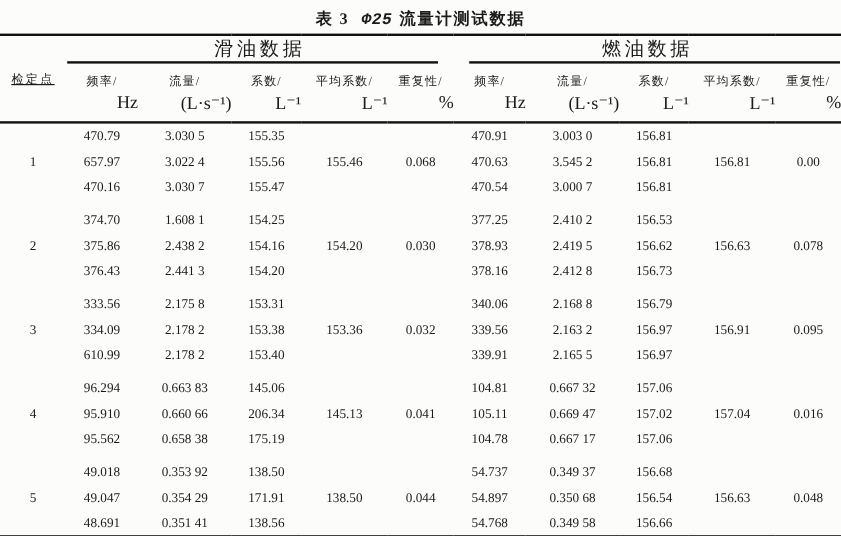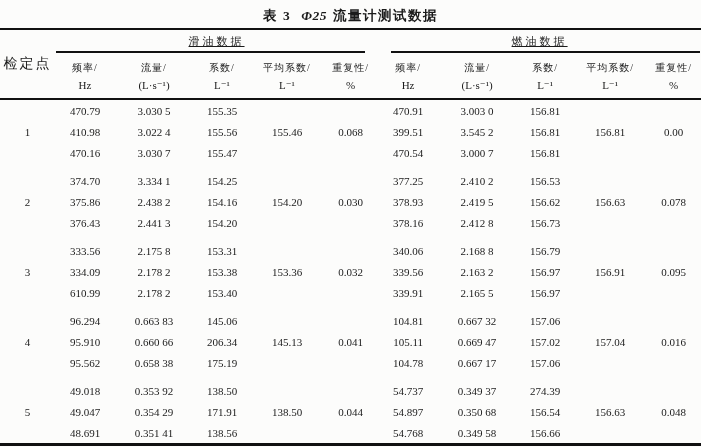--- a/index.html
+++ b/index.html
@@ -11,49 +11,49 @@
     overflow: hidden;
   }
   .title {
     padding-top: 7px;
     height: 21px;
     text-align: center;
     font-size: 13.5px;
     font-weight: bold;
     letter-spacing: 1.5px;
   }
-  .title .model { font-style: italic; margin: 0 6px 0 10px; letter-spacing: 0.5px; }
+  .title .model { font-style: italic; margin: 0 6px 0 10px; letter-spacing: 0.5px; font-family: Liberation Mono, monospace; }
   table {
     width: 701px;
     border-collapse: collapse;
     table-layout: fixed;
     border-top: 2.5px solid #111;
     border-bottom: 3px solid #111;
     font-size: 11px;
   }
   th, td { padding: 0; text-align: center; font-weight: normal; white-space: nowrap; }
   th.corner {
-    font-size: 14px;
+    font-size: 10px;
     letter-spacing: 2px;
     border-bottom: 2.5px solid #111;
+    text-decoration: underline;
   }
   th.group {
     height: 23px;
-    font-size: 11px;
+    font-size: 16px;
     letter-spacing: 3px;
     position: relative;
-    text-decoration: underline;
   }
   th.group::after {
     content: ""; position: absolute; bottom: 0; height: 1.8px; background: #111;
   }
   th.group-lube::after { left: 1px; right: 13px; }
   th.group-fuel::after { left: 13px; right: 1px; }
   tr.colnames th { height: 19px; padding-top: 5px; font-size: 10px; letter-spacing: 1px; }
-  tr.colunits th { height: 16px; padding-bottom: 5px; border-bottom: 2.5px solid #111; font-size: 11px; letter-spacing: 0; }
+  tr.colunits th { height: 16px; padding-bottom: 5px; border-bottom: 2.5px solid #111; font-size: 15px; letter-spacing: 0; text-align: right; }
   tbody td { height: 21px; font-size: 11px; }
   tbody td.point { font-size: 11px; }
   tr.spacer td { height: 7px; }
 </style>
 </head>
 <body>
 
 <div class="title">
   <span>表 3</span><span class="model">Φ25</span><span>流量计测试数据</span>
 </div>
@@ -111,42 +111,42 @@
         <td>155.35</td>
         <td rowspan="3">155.46</td>
         <td rowspan="3">0.068</td>
         <td>470.91</td>
         <td>3.003 0</td>
         <td>156.81</td>
         <td rowspan="3">156.81</td>
         <td rowspan="3">0.00</td>
       </tr>
       <tr>
-        <td>410.98</td>
+        <td>657.97</td>
         <td>3.022 4</td>
         <td>155.56</td>
-        <td>399.51</td>
+        <td>470.63</td>
         <td>3.545 2</td>
         <td>156.81</td>
       </tr>
       <tr>
         <td>470.16</td>
         <td>3.030 7</td>
         <td>155.47</td>
         <td>470.54</td>
         <td>3.000 7</td>
         <td>156.81</td>
       </tr>
       <tr class="spacer">
         <td colspan="11"></td>
       </tr>
       <tr>
         <td rowspan="3" class="point">2</td>
         <td>374.70</td>
-        <td>3.334 1</td>
+        <td>1.608 1</td>
         <td>154.25</td>
         <td rowspan="3">154.20</td>
         <td rowspan="3">0.030</td>
         <td>377.25</td>
         <td>2.410 2</td>
         <td>156.53</td>
         <td rowspan="3">156.63</td>
         <td rowspan="3">0.078</td>
       </tr>
       <tr>
@@ -234,21 +234,21 @@
       </tr>
       <tr>
         <td rowspan="3" class="point">5</td>
         <td>49.018</td>
         <td>0.353 92</td>
         <td>138.50</td>
         <td rowspan="3">138.50</td>
         <td rowspan="3">0.044</td>
         <td>54.737</td>
         <td>0.349 37</td>
-        <td>274.39</td>
+        <td>156.68</td>
         <td rowspan="3">156.63</td>
         <td rowspan="3">0.048</td>
       </tr>
       <tr>
         <td>49.047</td>
         <td>0.354 29</td>
         <td>171.91</td>
         <td>54.897</td>
         <td>0.350 68</td>
         <td>156.54</td>

